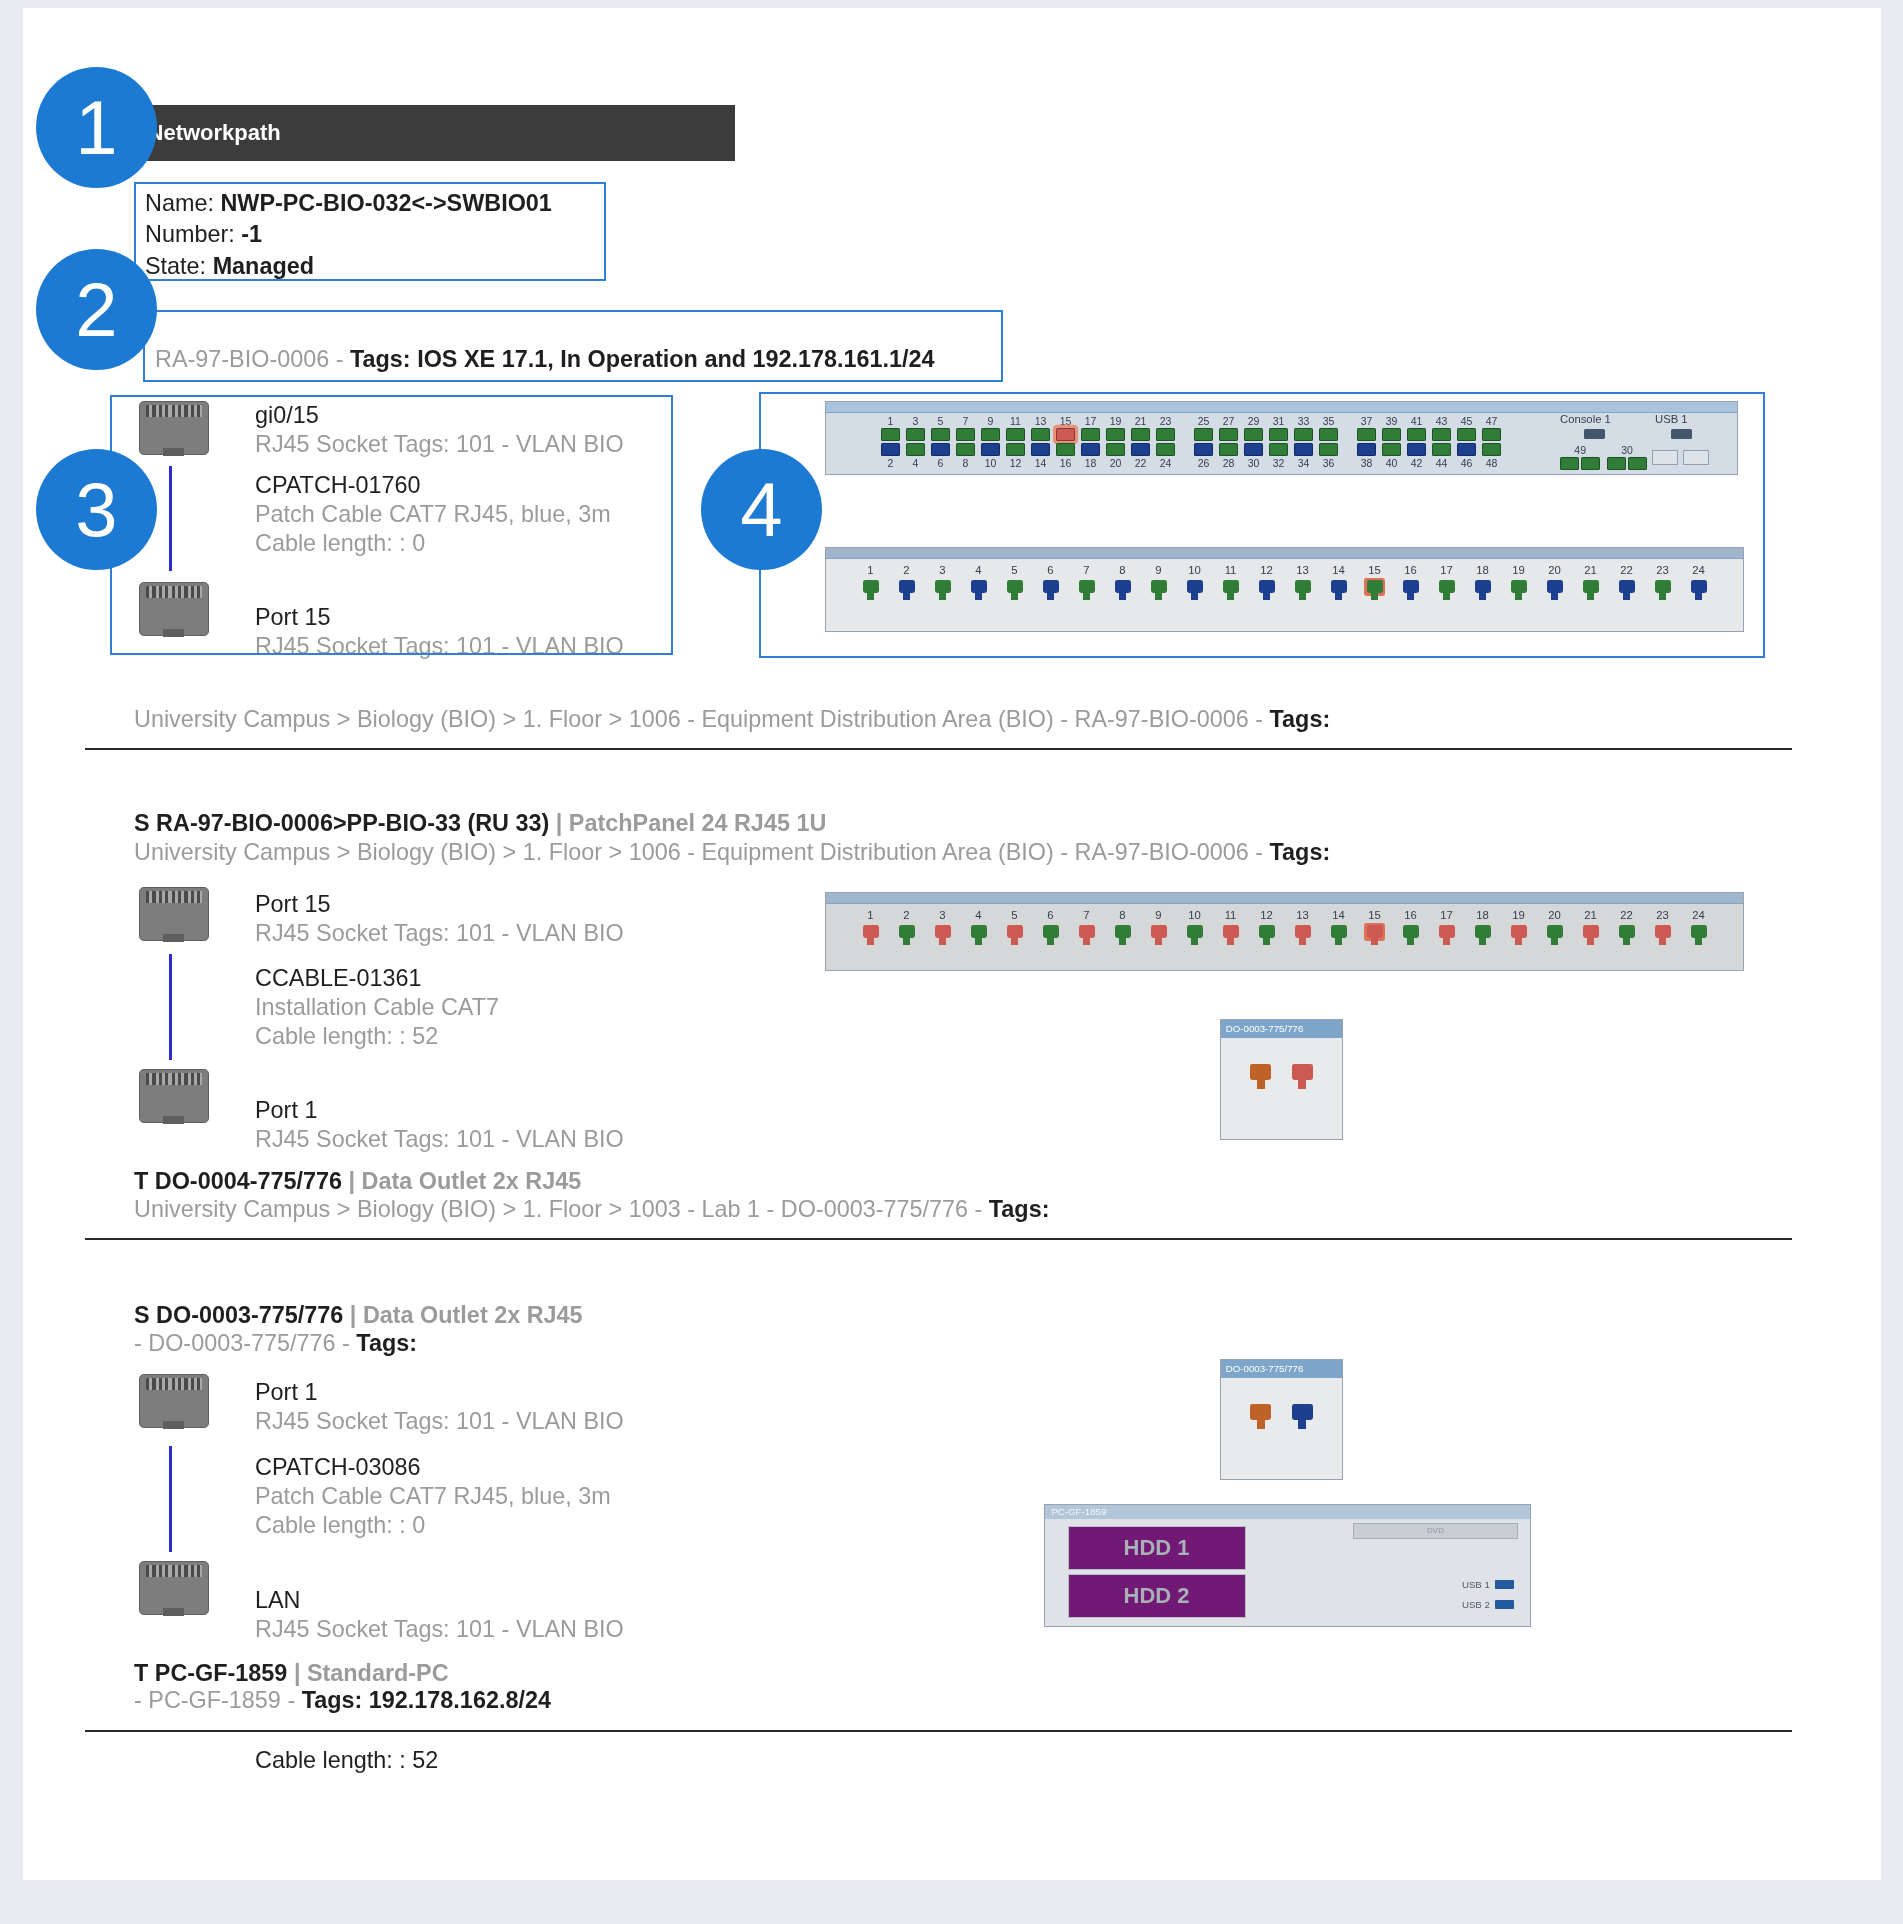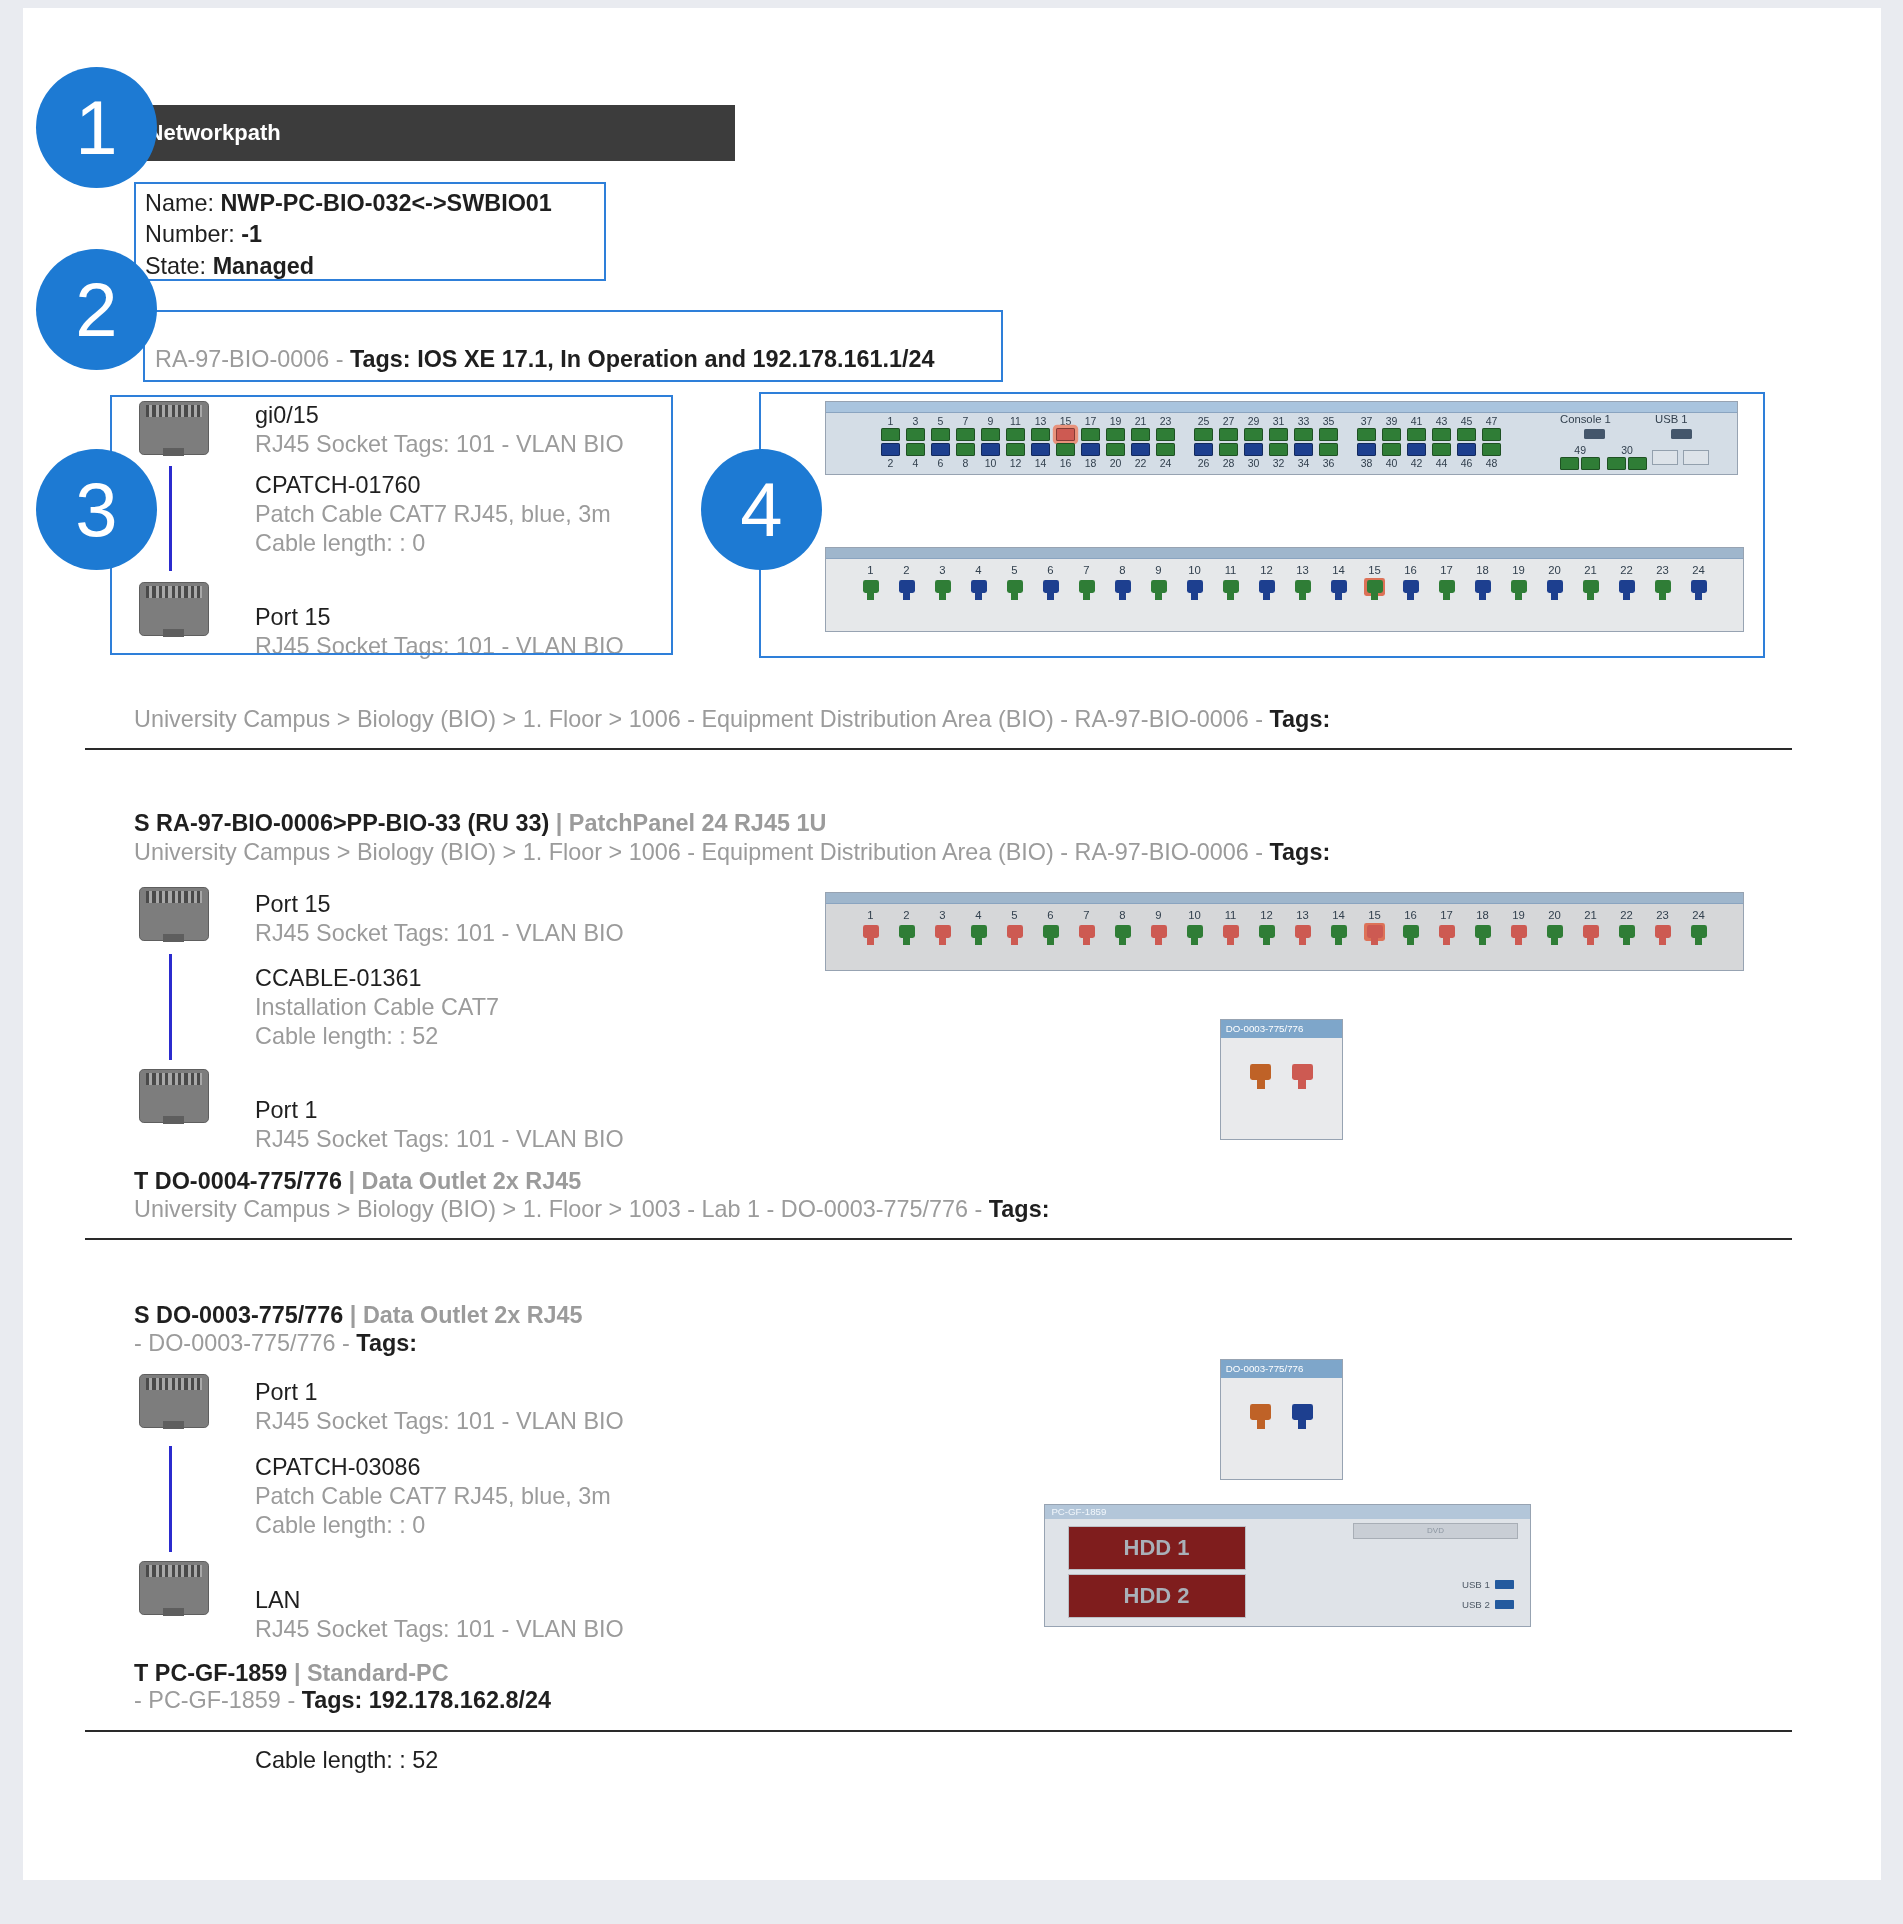--- a/index.html
+++ b/index.html
@@ -47,21 +47,21 @@
   .pp-wrap{padding:2.4px;border-radius:2.4px;}
   .pp-wrap.hl{background:#dd7258;}
   .pp-port{position:relative;width:16px;height:13px;border-radius:2.4px;}
   .pp-port::after{content:"";position:absolute;left:4.8px;top:12px;width:6.4px;height:7.3px;background:inherit;}
   .pp-port.big{width:21px;height:16px;}
   .pp-port.big::after{left:6.4px;top:15.3px;width:8px;height:9px;}
   .outlet-ports{display:flex;justify-content:center;gap:16px;margin-top:24px;}
   
   .pc{background:#dfe3e8;}
   .pc-titlebar{height:13.7px;background:#b3c6d9;color:#f2f7fc;font-size:9.7px;line-height:13.7px;padding-left:6.4px;}
-  .hdd-box{position:absolute;width:176px;height:42px;background:#7f1d1d;border:1.6px solid #bcc0c6;display:flex;align-items:center;justify-content:center;font-size:22px;font-weight:bold;color:#a9b0b8;}
+  .hdd-box{position:absolute;width:176px;height:42px;background:#701a75;border:1.6px solid #bcc0c6;display:flex;align-items:center;justify-content:center;font-size:22px;font-weight:bold;color:#a9b0b8;}
   .dvd-slot{position:absolute;left:308px;top:18px;width:163px;height:13.7px;background:#c9ced5;border:0.8px solid #a8aeb6;font-size:8px;color:#8d97a2;display:flex;align-items:center;justify-content:center;}
   .usb-row{position:absolute;display:flex;align-items:center;gap:4.8px;font-size:9.7px;color:#4e5a66;}
   .usb-icon{width:19.3px;height:9px;background:#235a9e;border-radius:0.8px;}
 </style>
 </head>
 <body>
 
 <div class="page">
   <div class="card"></div>
 

